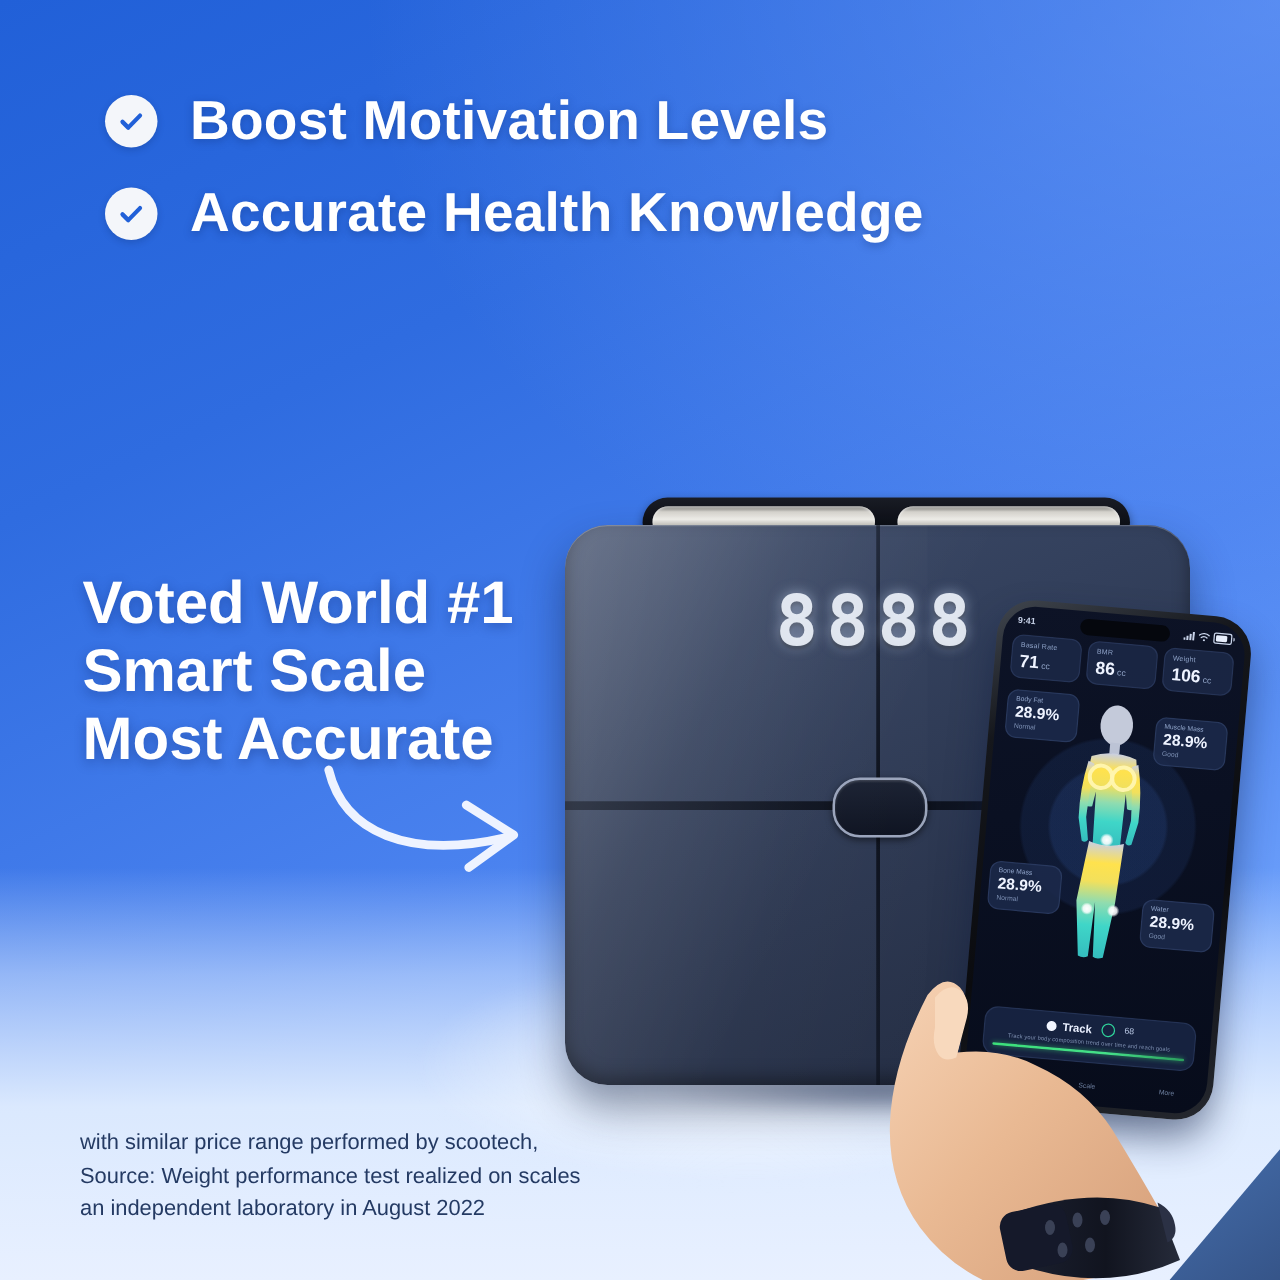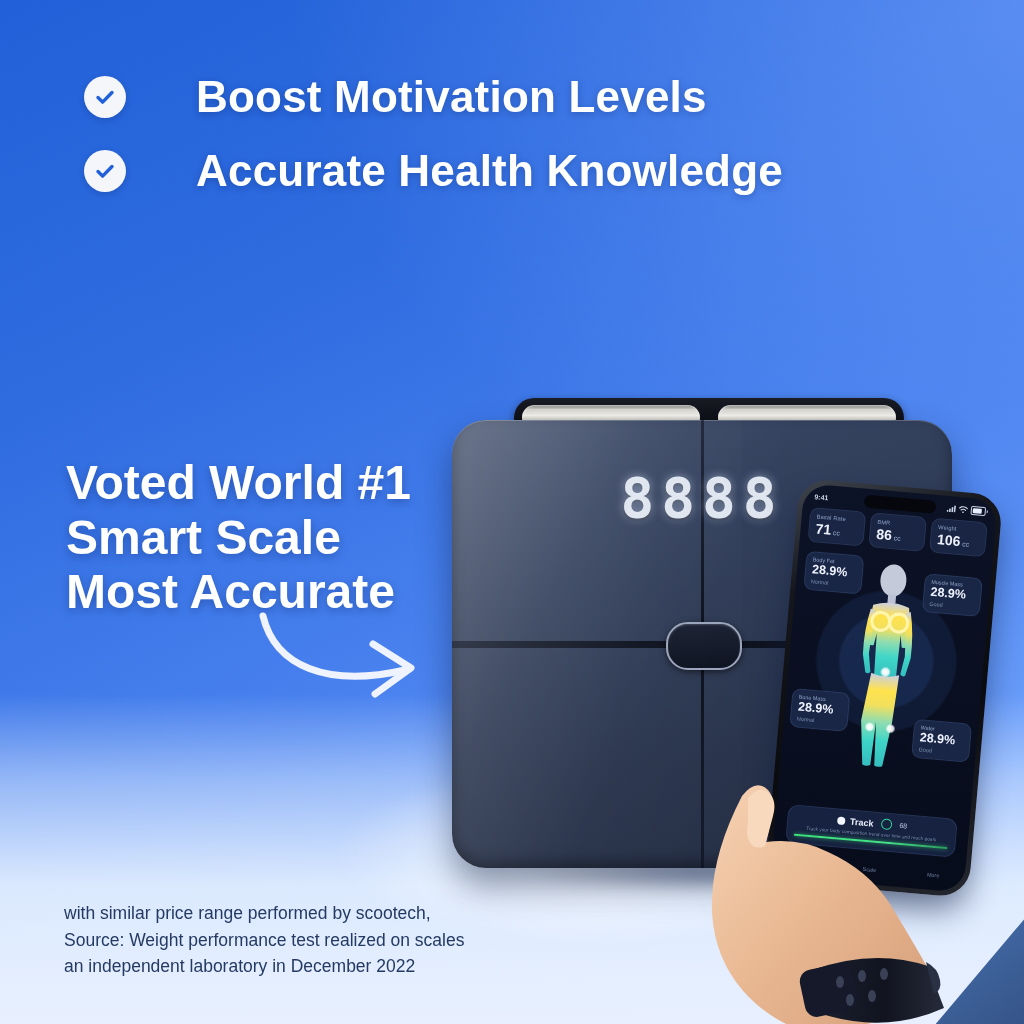--- a/index.html
+++ b/index.html
@@ -20,21 +20,21 @@
     background:linear-gradient(180deg, rgba(214,230,255,0) 0%, rgba(214,230,255,.55) 26%, rgba(226,238,255,.95) 58%, #e8f0ff 100%);
   }
   .floor-glow{
     position:absolute;left:250px;bottom:60px;width:700px;height:220px;
     background:radial-gradient(55% 60% at 50% 50%, rgba(255,255,255,.85) 0%, rgba(255,255,255,0) 70%);
     filter:blur(6px);
   }
 
   
   .bullets{position:absolute;left:84px;top:70px;width:830px;}
-  .bullet-row{display:flex;align-items:center;margin-bottom:20px;height:54px;gap:44px;}
+  .bullet-row{display:flex;align-items:center;margin-bottom:20px;height:54px;}
   .check-circle{
     width:42px;height:42px;border-radius:50%;
     background:#f4f6fa;flex:0 0 42px;
     display:flex;align-items:center;justify-content:center;
     box-shadow:0 2px 6px rgba(10,30,80,.22);
   }
   .check-circle svg{display:block;}
   .bullet-text{
     margin-left:26px;color:#ffffff;
     font-size:44px;font-weight:700;letter-spacing:.2px;
@@ -425,16 +425,16 @@
         <ellipse cx="160" cy="230" rx="4" ry="6"></ellipse>
         <ellipse cx="182" cy="226" rx="4" ry="6"></ellipse>
       </g>
       <path d="M236 192 q12 6 14 18 q2 10 -6 14 l-8 -32z" fill="#2b3145"></path>
     </svg>
   </div>
 
   <div class="source">
     <div>with similar price range performed by scootech,</div>
     <div>Source: Weight performance test realized on scales</div>
-    <div>an independent laboratory in December 2022</div>
+    <div>an independent laboratory in August 2022</div>
   </div>
 
 </div>
 
 </body></html>

